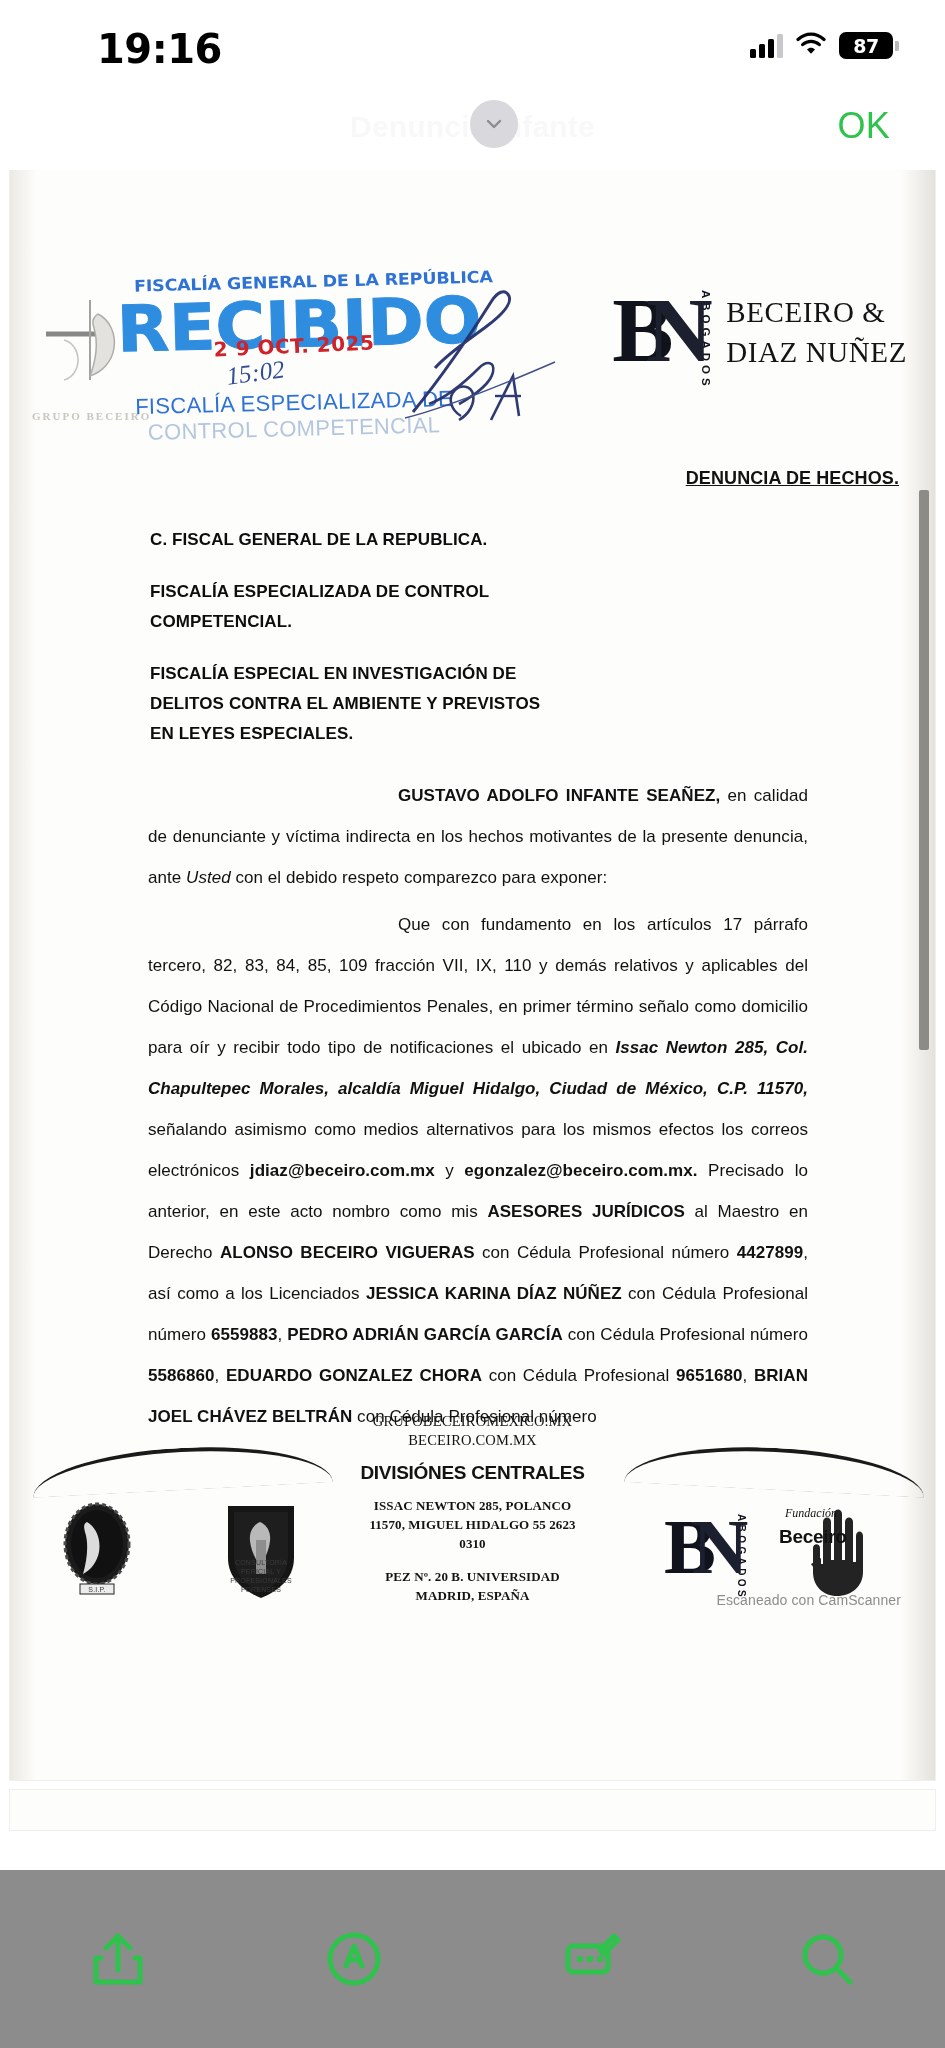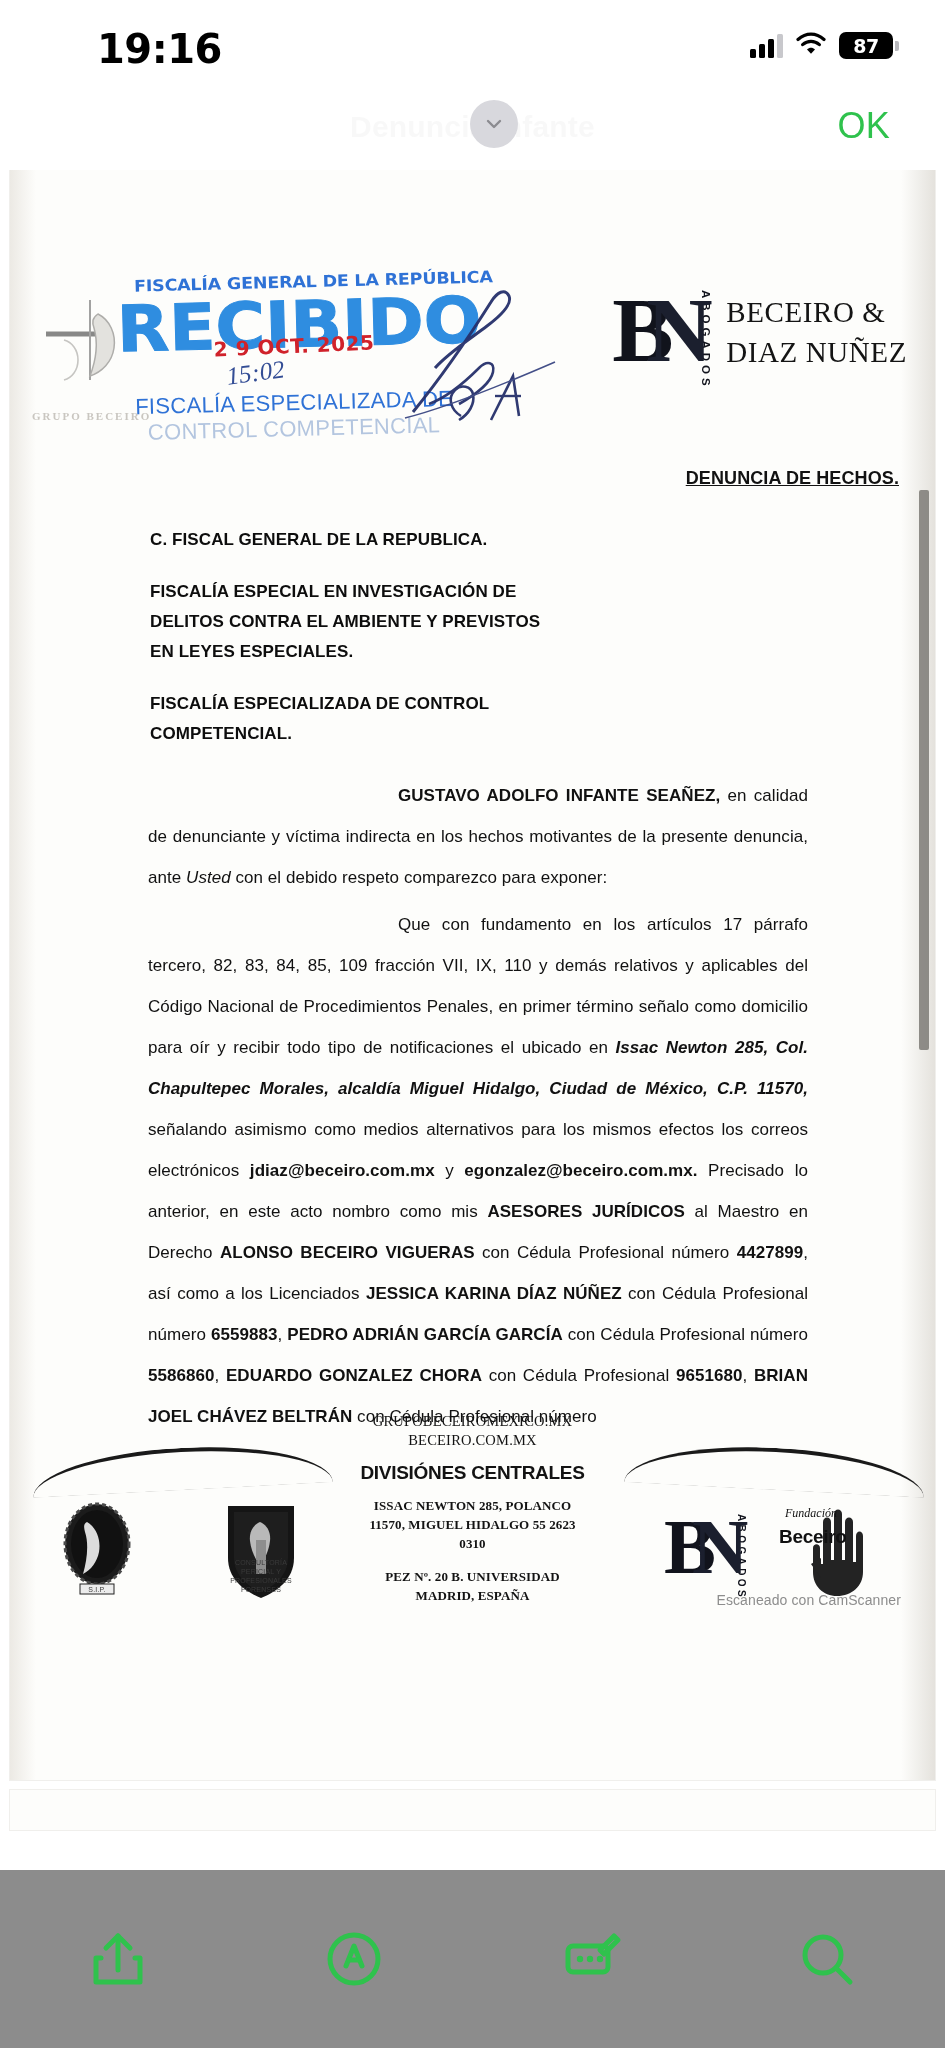--- a/index.html
+++ b/index.html
@@ -428,22 +428,22 @@
               <div>BECEIRO &amp;</div>
               <div>DIAZ NUÑEZ</div>
             </div>
           </div>
         </div>
 
         <div class="doc-title">DENUNCIA DE HECHOS.</div>
 
         <div class="addressee">
           <div class="addr-blk">C. FISCAL GENERAL DE LA REPUBLICA.</div>
+          <div class="addr-blk">FISCALÍA ESPECIALIZADA DE CONTROL COMPETENCIAL.</div>
           <div class="addr-blk">FISCALÍA ESPECIAL EN INVESTIGACIÓN DE DELITOS CONTRA EL AMBIENTE Y PREVISTOS EN LEYES ESPECIALES.</div>
-          <div class="addr-blk">FISCALÍA ESPECIALIZADA DE CONTROL COMPETENCIAL.</div>
         </div>
 
         <div class="body">
           <p class="ind"><b>GUSTAVO ADOLFO INFANTE SEAÑEZ,</b><span> en calidad de denunciante y víctima indirecta en los hechos motivantes de la presente denuncia, ante </span><i>Usted</i><span> con el debido respeto comparezco para exponer:</span></p>
 
           <p class="ind"><span>Que con fundamento en los artículos 17 párrafo tercero, 82, 83, 84, 85, 109 fracción VII, IX, 110 y demás relativos y aplicables del Código Nacional de Procedimientos Penales, en primer término señalo como domicilio para oír y recibir todo tipo de notificaciones el ubicado en </span><span class="bi">Issac Newton 285, Col. Chapultepec Morales, alcaldía Miguel Hidalgo, Ciudad de México, C.P. 11570,</span><span> señalando asimismo como medios alternativos para los mismos efectos los correos electrónicos </span><b>jdiaz@beceiro.com.mx</b><span> y </span><b>egonzalez@beceiro.com.mx.</b><span> Precisado lo anterior, en este acto nombro como mis </span><b>ASESORES JURÍDICOS</b><span> al Maestro en Derecho </span><b>ALONSO BECEIRO VIGUERAS</b><span> con Cédula Profesional número </span><b>4427899</b><span>, así como a los Licenciados </span><b>JESSICA KARINA DÍAZ NÚÑEZ</b><span> con Cédula Profesional número </span><b>6559883</b><span>, </span><b>PEDRO ADRIÁN GARCÍA GARCÍA</b><span> con Cédula Profesional número </span><b>5586860</b><span>, </span><b>EDUARDO GONZALEZ CHORA</b><span> con Cédula Profesional </span><b>9651680</b><span>, </span><b>BRIAN JOEL CHÁVEZ BELTRÁN</b><span> con Cédula Profesional número</span></p>
         </div>
 
         <div class="footer">
           <div class="foot-arc-l"></div>

